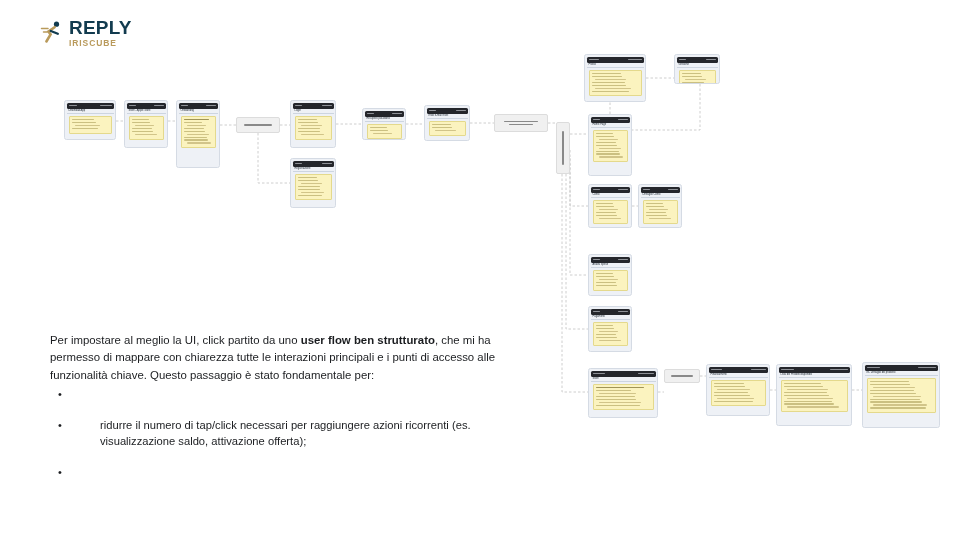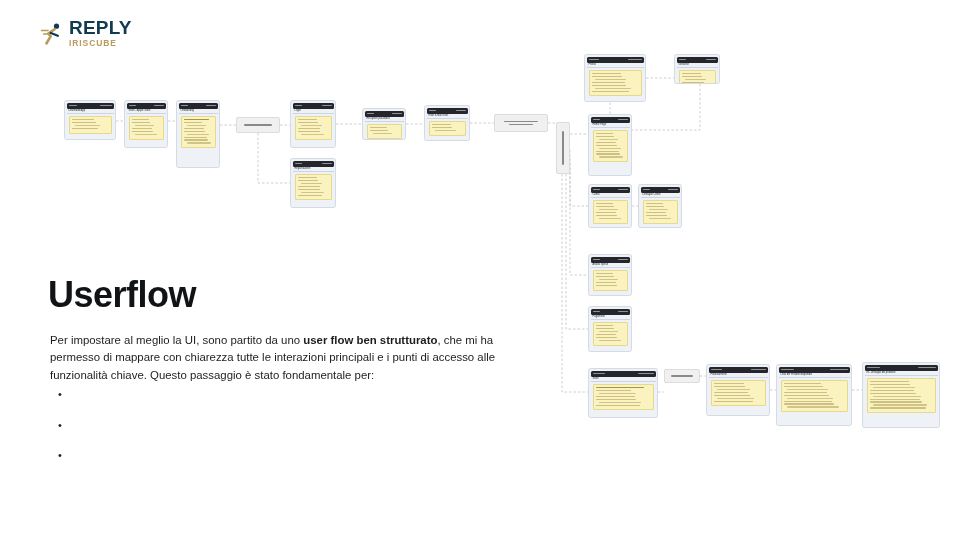--- a/index.html
+++ b/index.html
@@ -4,21 +4,21 @@
 <style>
   html,body{margin:0;padding:0;}
   body{
     width:960px;height:540px;background:#ffffff;
     font-family:"Liberation Sans",sans-serif;
     overflow:hidden;position:relative;
   }
   .slide{position:absolute;inset:0;}
 
   
-  .logo{position:absolute;left:40px;top:18px;display:flex;align-items:flex-end;gap:5px;}
+  .logo{position:absolute;left:40px;top:18px;display:flex;align-items:center;gap:5px;}
   .logo-mark{width:24px;height:26px;flex:none;position:relative;}
   .logo-text{display:flex;flex-direction:column;line-height:1;}
   .logo-reply{font-size:19px;font-weight:bold;color:#123b4f;letter-spacing:.2px;}
   .logo-sub{font-size:8.5px;font-weight:bold;color:#b99a5b;letter-spacing:.9px;margin-top:2px;}
 
   
   .heading{position:absolute;left:48px;top:274px;font-size:36px;font-weight:bold;color:#111416;letter-spacing:-.5px;}
   .para{position:absolute;left:50px;top:332px;width:462px;font-size:11.4px;line-height:1.52;color:#1b1d20;}
   .para b{font-weight:bold;}
   .bullets{position:absolute;left:50px;top:386px;width:470px;font-size:11.2px;line-height:1.5;color:#1b1d20;}
@@ -385,31 +385,31 @@
         <div class="node-line" style="width: 50%;"></div>
       </div>
       <div class="node vert" title="Navigazione Bar" style="left: 556px; top: 122px; width: 14px; height: 52px;">
         <div class="node-line"></div>
       </div>
       <div class="node" title="Altri finanziamenti" style="left: 664px; top: 369px; width: 36px; height: 14px;">
         <div class="node-line" style="width: 72%;"></div>
       </div>
     </div>
 
-  <div class="heading">Userflow</div>
 
   <div class="para">
-    <span>Per impostare al meglio la UI, sono partito da uno </span><b>user flow ben strutturato</b><span>, che mi ha permesso di mappare con chiarezza tutte le interazioni principali e i punti di accesso alle funzionalità chiave. Questo passaggio è stato fondamentale per:</span>
+    <span>Per impostare al meglio la UI, click partito da uno </span><b>user flow ben strutturato</b><span>, che mi ha permesso di mappare con chiarezza tutte le interazioni principali e i punti di accesso alle funzionalità chiave. Questo passaggio è stato fondamentale per:</span>
   </div>
 
   <div class="bullets">
     <div class="bullet">
       <div class="bullet-dot">•</div>
     </div>
     <div class="bullet">
       <div class="bullet-dot">•</div>
+      <div class="bullet-txt">ridurre il numero di tap/click necessari per raggiungere azioni ricorrenti (es. visualizzazione saldo, attivazione offerta);</div>
     </div>
     <div class="bullet">
       <div class="bullet-dot">•</div>
     </div>
   </div>
 
 </div>
 
 </body></html>

